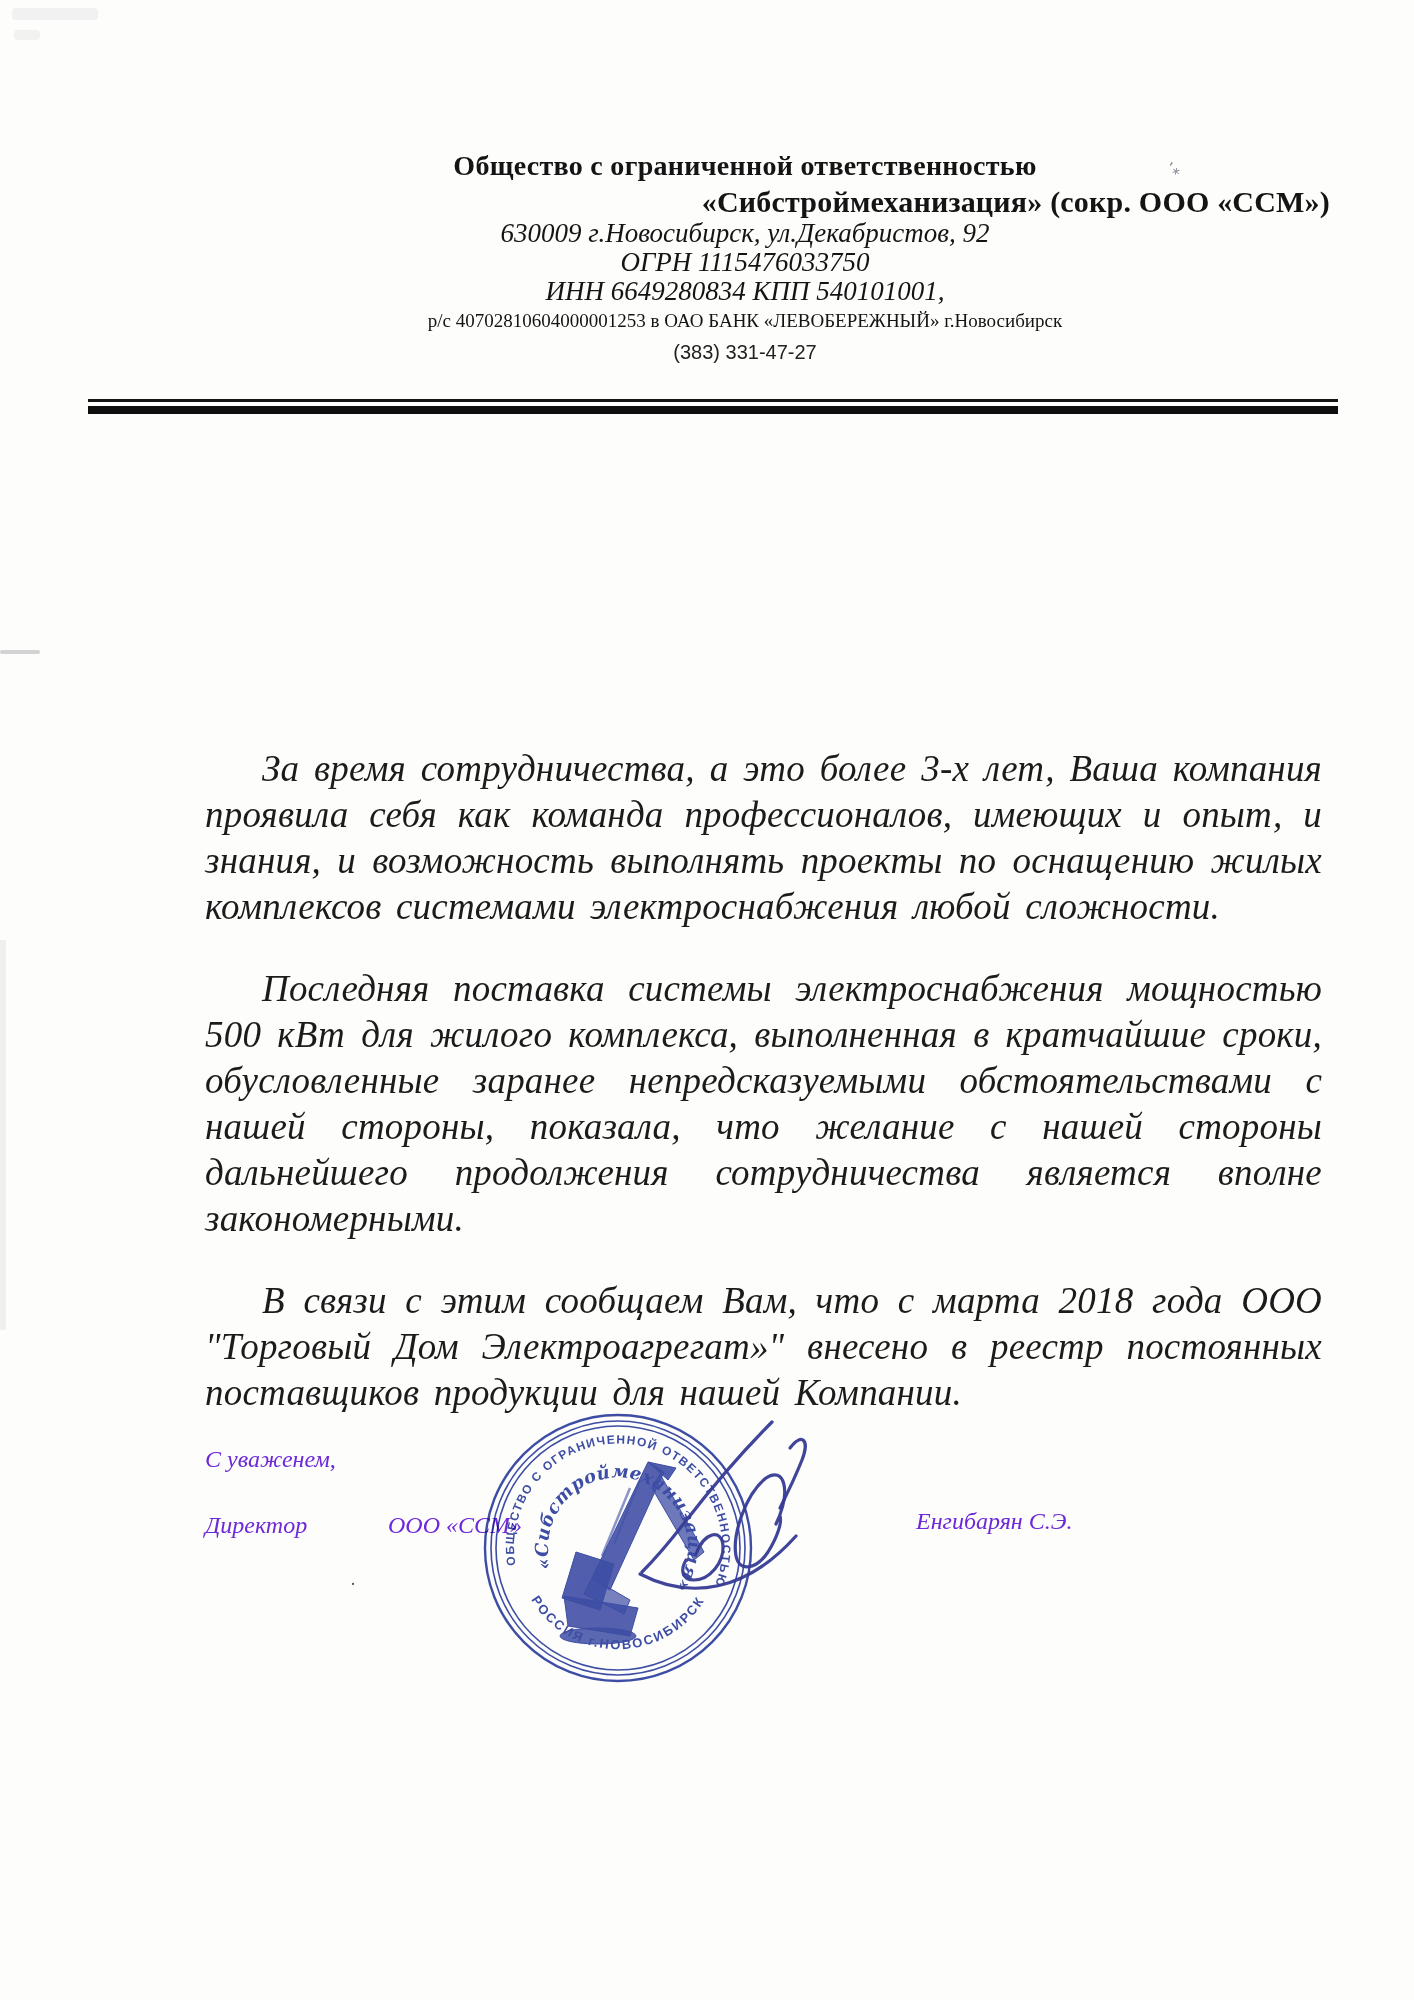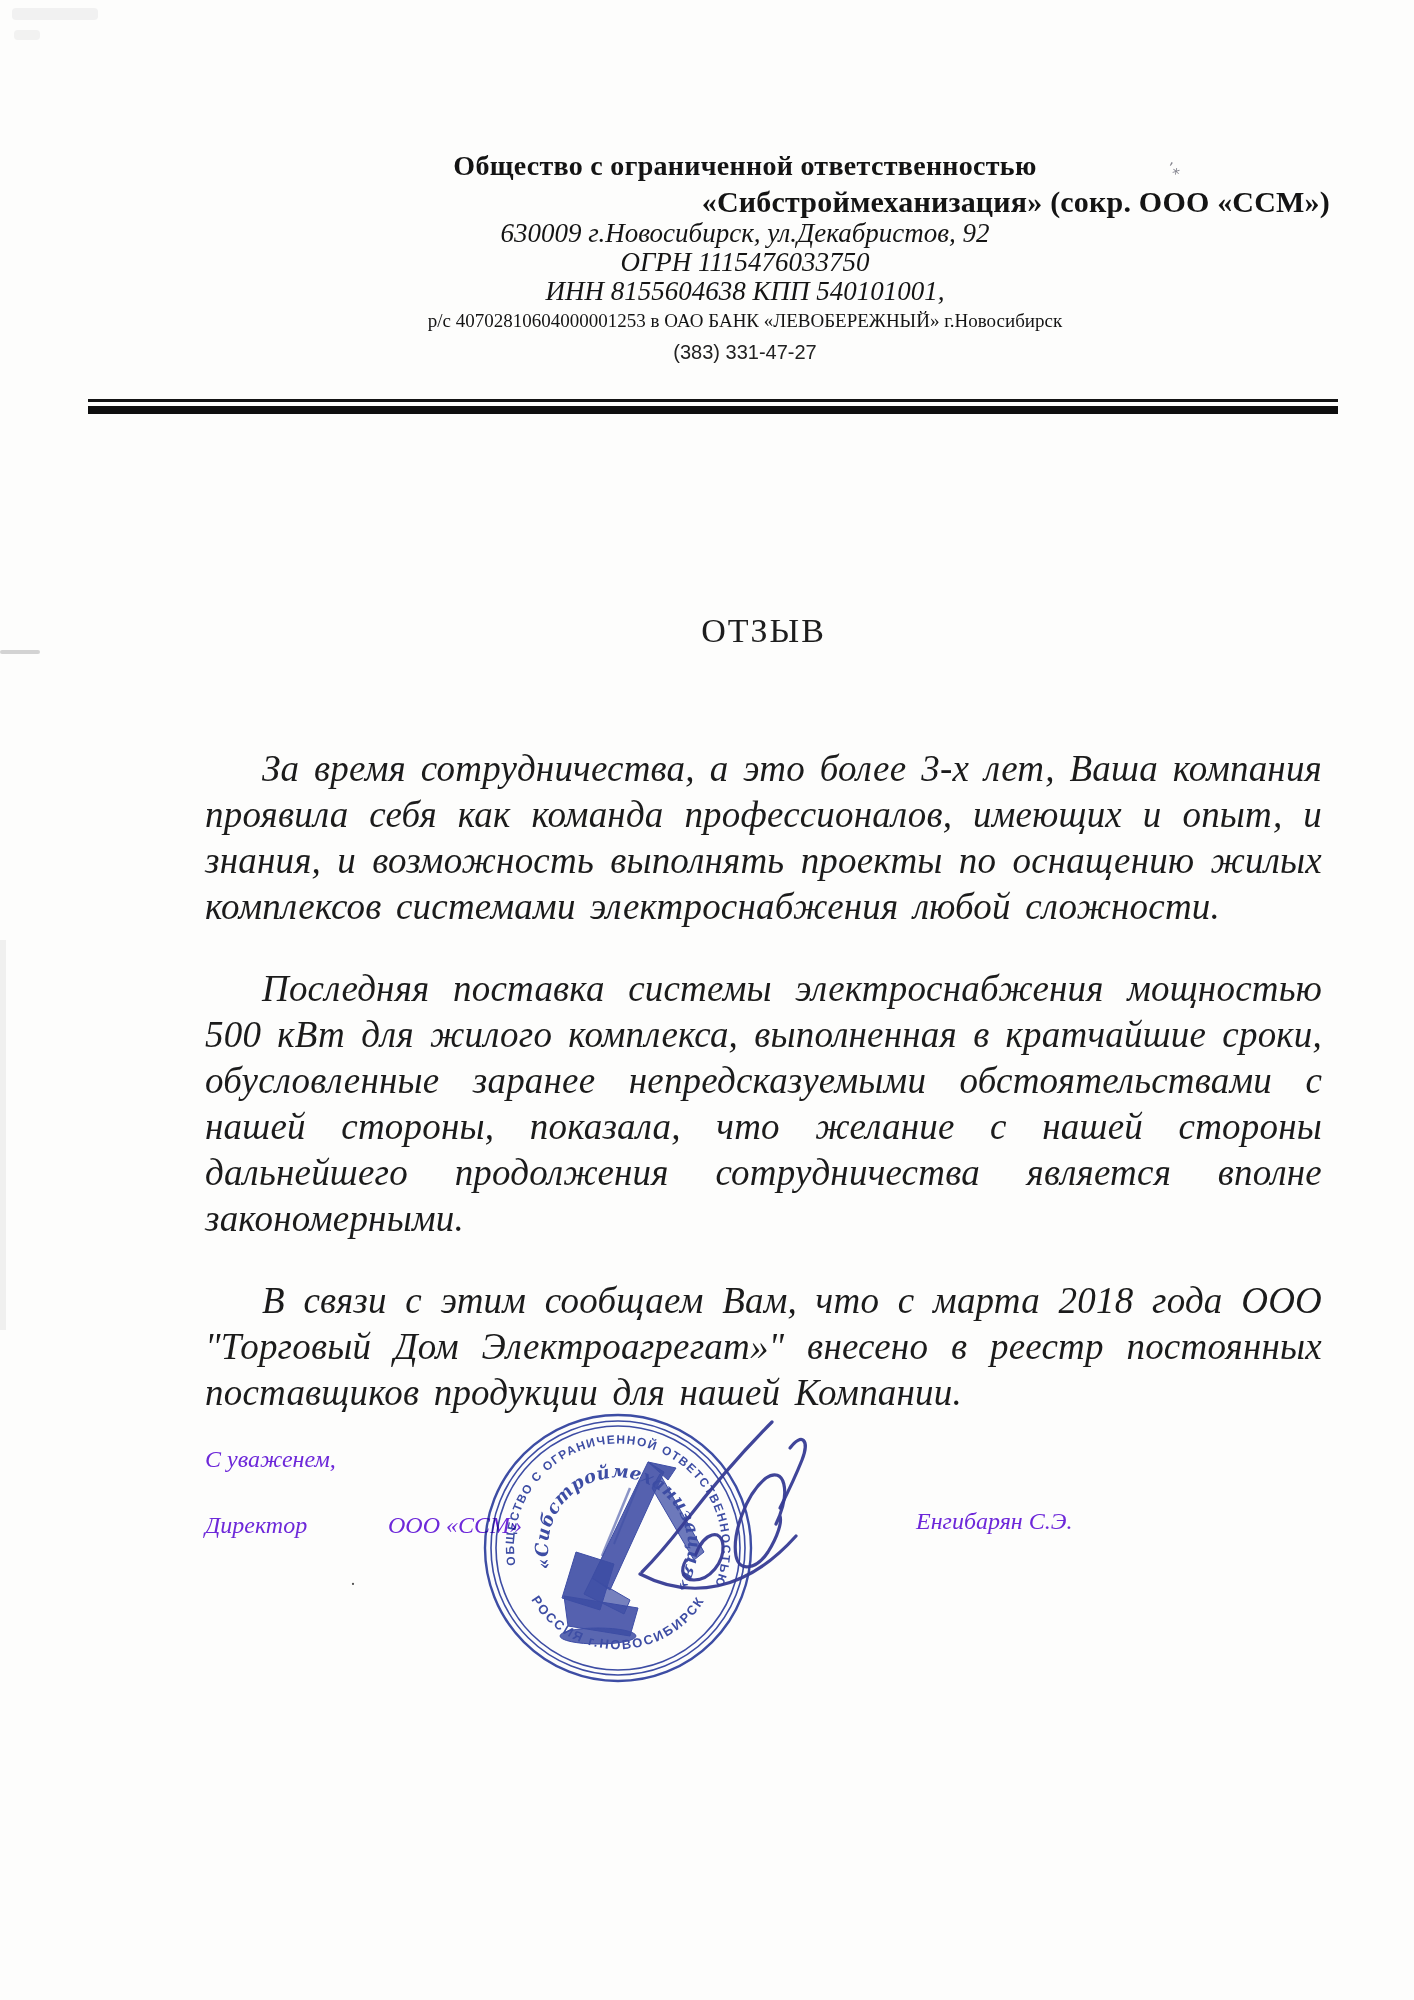--- a/index.html
+++ b/index.html
@@ -70,28 +70,27 @@
   <span class="mark-tr">’⁎</span>
   <div class="dash-left"></div>
   <div class="strip-left"></div>
   <span class="dot-sig">·</span>
 
   <header class="letterhead">
     <div class="lh-b1">Общество с ограниченной ответственностью</div>
     <div class="lh-b2">«Сибстроймеханизация» (сокр. ООО «ССМ»)</div>
     <div class="lh-i">630009 г.Новосибирск, ул.Декабристов, 92</div>
     <div class="lh-i">ОГРН 1115476033750</div>
-    <div class="lh-i">ИНН 8155604638 КПП 540101001,</div>
+    <div class="lh-i">ИНН 6649280834 КПП 540101001,</div>
     <div class="lh-r">р/с 40702810604000001253 в ОАО БАНК «ЛЕВОБЕРЕЖНЫЙ» г.Новосибирск</div>
     <div class="lh-ph">(383) 331-47-27</div>
   </header>
 
   <div class="rule"></div>
 
-  <h1 class="title">ОТЗЫВ</h1>
 
   <main class="body-text">
     <p>За время сотрудничества, а это более 3-х лет, Ваша компания проявила себя как команда профессионалов, имеющих и опыт, и знания, и возможность выполнять проекты по оснащению жилых комплексов системами электроснабжения любой сложности.</p>
     <p>Последняя поставка системы электроснабжения мощностью 500 кВт для жилого комплекса, выполненная в кратчайшие сроки, обусловленные заранее непредсказуемыми обстоятельствами с нашей стороны, показала, что желание с нашей стороны дальнейшего продолжения сотрудничества является вполне закономерными.</p>
     <p>В связи с этим сообщаем Вам, что с марта 2018 года ООО "Торговый Дом Электроагрегат»" внесено в реестр постоянных поставщиков продукции для нашей Компании.</p>
   </main>
 
   <div class="sig sig-closing">С уваженем,</div>
   <div class="sig sig-role">Директор</div>
   <div class="sig sig-company">ООО «ССМ»</div>

